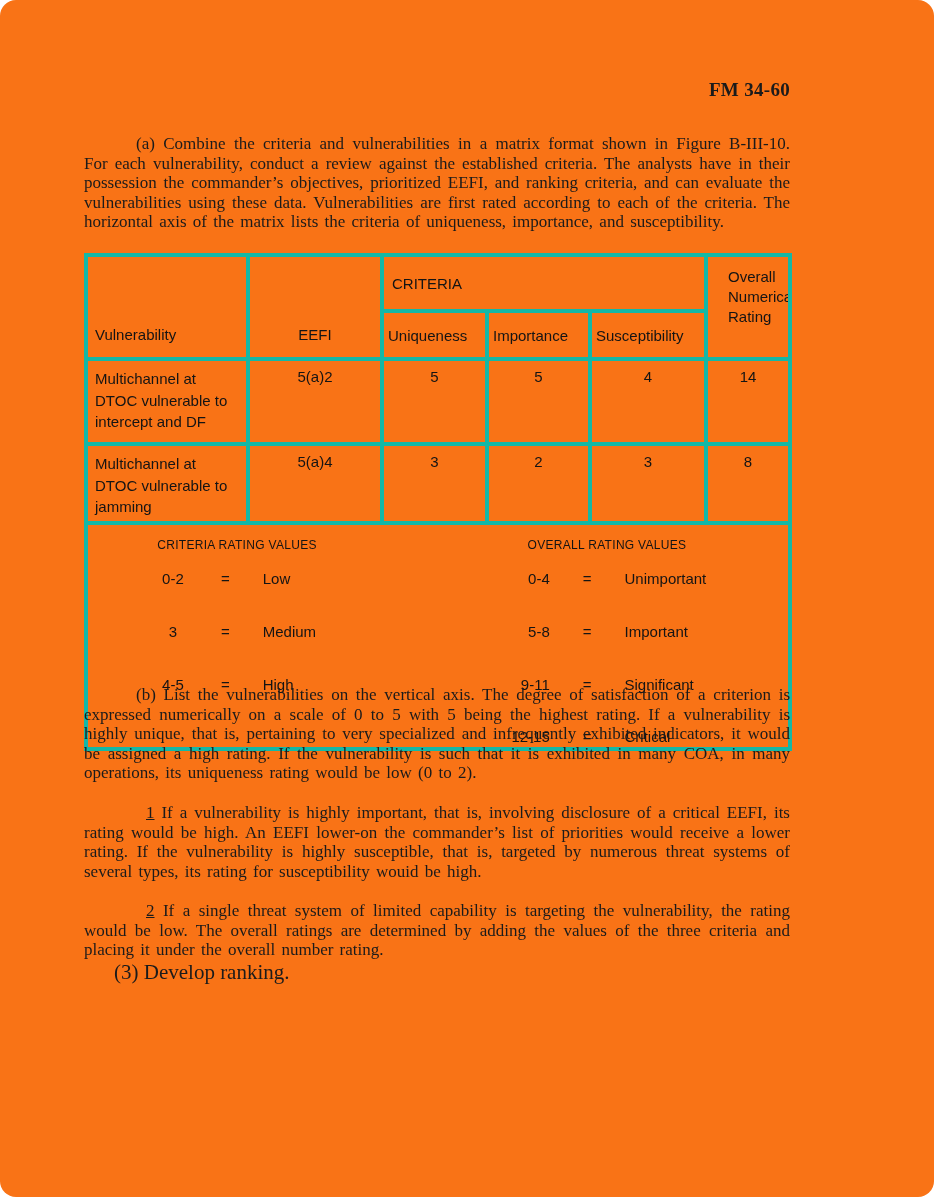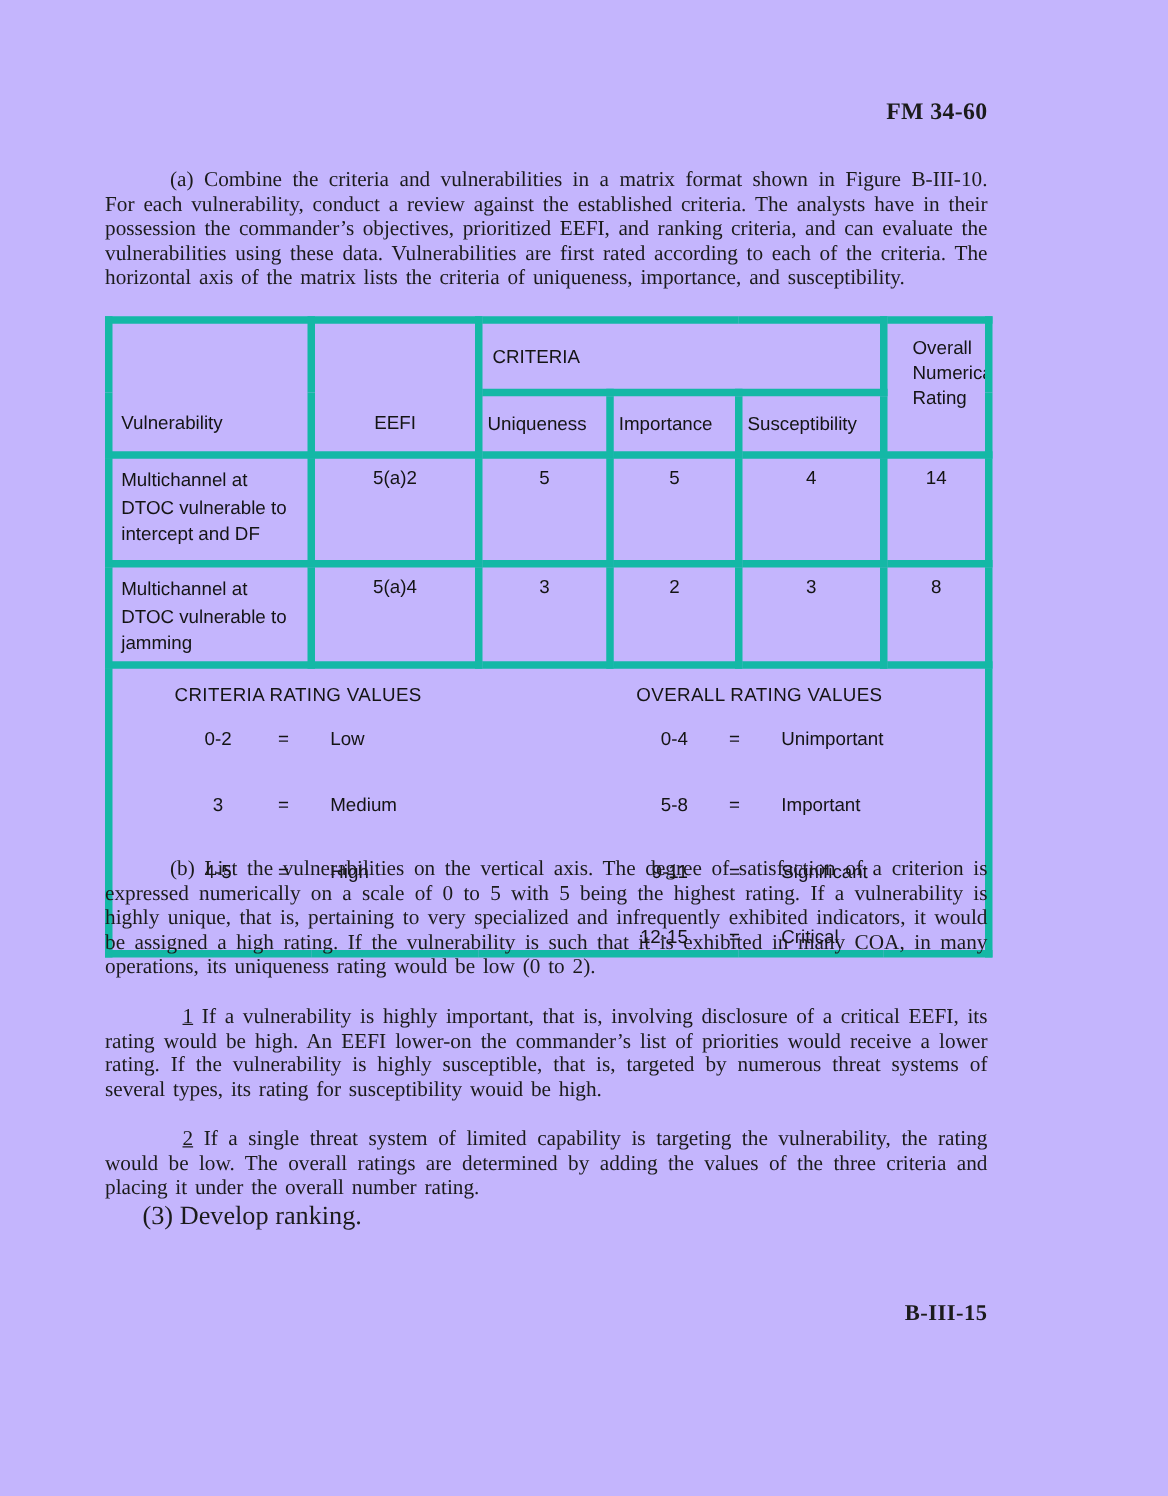--- a/index.html
+++ b/index.html
@@ -4,24 +4,25 @@
 <style>
   html, body {
     margin: 0;
     padding: 0;
     background: #ffffff;
   }
   .page {
     position: relative;
     width: 934px;
     height: 1197px;
-    background: #c4b5fd;
+    background: #f97316;
     color: #1b1b1b;
     font-family: "Liberation Serif", serif;
     overflow: hidden;
+    border-radius: 16px;
   }
   .doc-ref {
     position: absolute;
     top: 79px;
     left: 84px;
     width: 706px;
     text-align: right;
     font-size: 19px;
     font-weight: bold;
     letter-spacing: 0.3px;
@@ -64,21 +65,21 @@
     top: 253px;
     width: 704px;
     border-collapse: collapse;
     table-layout: fixed;
     border: 3px solid #141414;
     font-family: "Liberation Sans", sans-serif;
     font-size: 15px;
     color: #141414;
   }
   .matrix-table td {
-    border: 6px solid #14b8a6;
+    border: 4px solid #14b8a6;
     padding: 2px 4px;
     vertical-align: top;
     overflow: hidden;
   }
   td.hdr-low {
     vertical-align: bottom;
     padding-bottom: 14px;
     padding-left: 7px;
   }
   td.hdr-eefi {
@@ -125,21 +126,21 @@
   .rating-col {
     width: 50%;
     display: flex;
     flex-direction: column;
     align-items: center;
   }
   .rating-col.left  { position: relative; left: -26px; }
   .rating-col.right { position: relative; left: -6px; }
   .rating-title {
     margin-top: 13px;
-    font-size: 15px;
+    font-size: 12px;
     letter-spacing: 0.3px;
   }
   .rating-list {
     margin-top: 17px;
     display: inline-grid;
     grid-template-columns: auto auto auto;
     column-gap: 5px;
     row-gap: 0px;
     line-height: 19.8px;
     gap: 33px;
@@ -252,15 +253,14 @@
 
 
   <p class="para para-b">(b) List the vulnerabilities on the vertical axis. The degree of satisfaction of a criterion is expressed numerically on a scale of 0 to 5 with 5 being the highest rating. If a vulnerability is highly unique, that is, pertaining to very specialized and infrequently exhibited indicators, it would be assigned a high rating. If the vulnerability is such that it is exhibited in many COA, in many operations, its uniqueness rating would be low (0 to 2).</p>
 
   <p class="para para-s1"><span class="u-lead">1</span><span> If a vulnerability is highly important, that is, involving disclosure of a critical EEFI, its rating would be high. An EEFI lower-on the commander’s list of priorities would receive a lower rating. If the vulnerability is highly susceptible, that is, targeted by numerous threat systems of several types, its rating for susceptibility wouid be high.</span></p>
 
   <p class="para para-s2"><span class="u-lead">2</span><span> If a single threat system of limited capability is targeting the vulnerability, the rating would be low. The overall ratings are determined by adding the values of the three criteria and placing it under the overall number rating.</span></p>
 
   <div class="item3">(3) Develop ranking.</div>
 
-  <div class="page-num">B-III-15</div>
 
 </div>
 
 </body></html>

